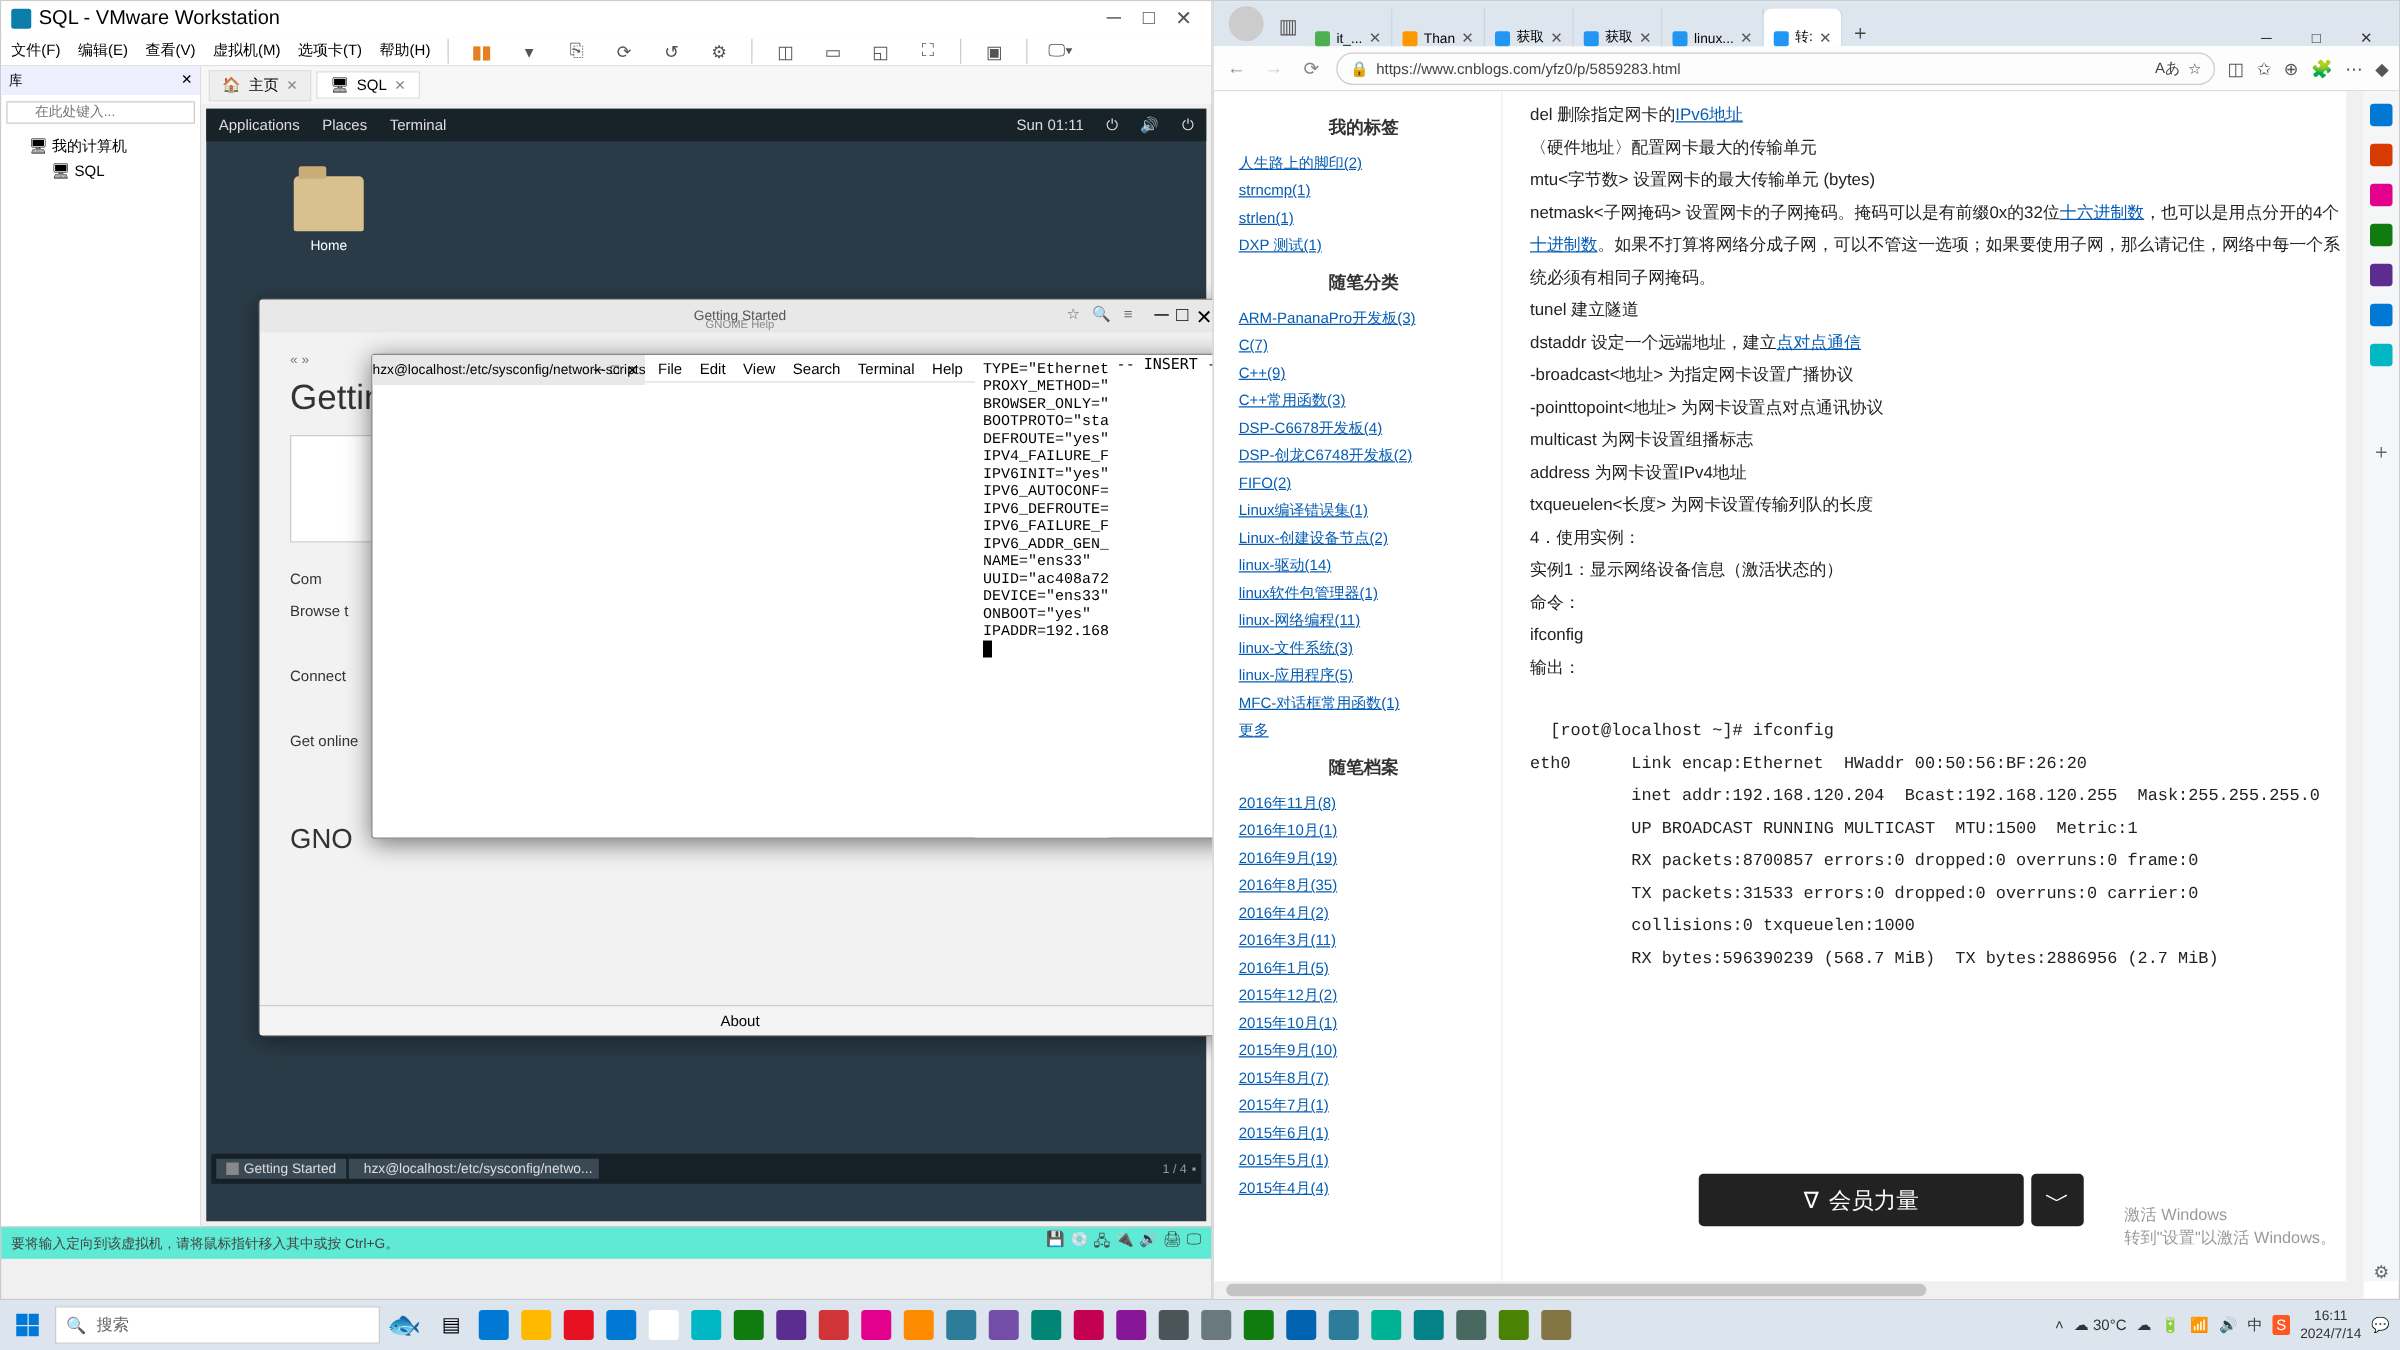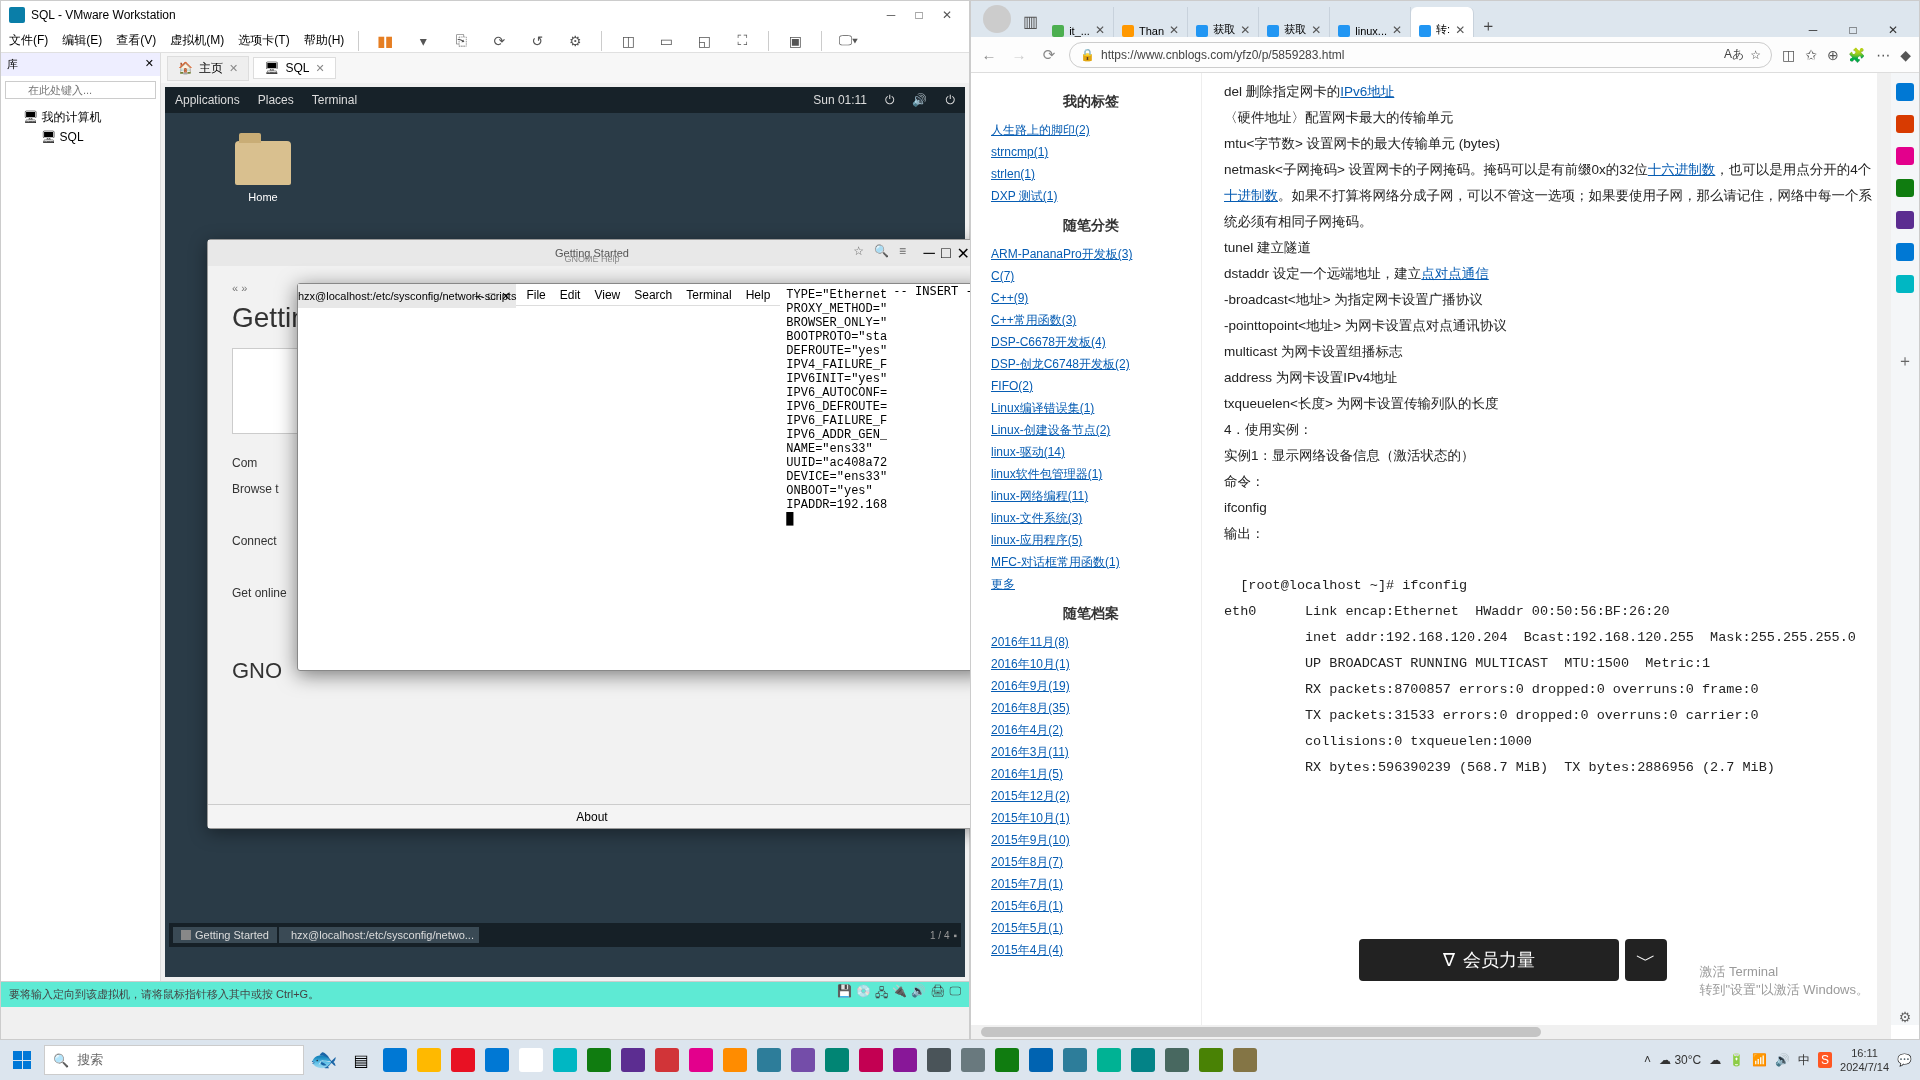--- a/index.html
+++ b/index.html
@@ -1,20 +1,20 @@
 <!DOCTYPE html>
 <html><head>
 <meta charset="utf-8">
 <style>
 * { margin: 0; padding: 0; box-sizing: border-box; font-family: "Microsoft YaHei", "Segoe UI", Tahoma, sans-serif; }
 body { width: 1920px; height: 1080px; overflow: hidden; background: #f0f0f0; position: relative; }
 
 
 .vmware { position: absolute; left: 0; top: 0; width: 970px; height: 1040px; background: #f0f0f0; border: 1px solid #ccc; }
-.vm-titlebar { height: 28px; background: #fff; display: flex; align-items: center; padding: 0 8px; font-size: 12px; }
+.vm-titlebar { height: 28px; background: #fff; display: flex; align-items: center; padding: 0 8px; font-size: 16px; }
 .vm-icon { width: 16px; height: 16px; background: #0a7ea8; margin-right: 6px; border-radius: 2px; }
 .vm-titlebar .spacer { flex: 1; }
 .wb { width: 28px; text-align: center; cursor: pointer; color: #555; }
 .vm-menubar { height: 24px; display: flex; padding: 0 8px; font-size: 12px; background: #fff; align-items: center; gap: 14px; border-bottom: 1px solid #e0e0e0; }
 .tb-btn { width: 24px; height: 24px; border: 1px solid transparent; display: flex; align-items: center; justify-content: center; font-size: 14px; color: #555; }
 .tb-sep { width: 1px; height: 20px; background: #ccc; }
 .pause-btn { color: #e67e22; font-weight: bold; }
 
 .vm-body { display: flex; height: calc(100% - 110px); }
 .vm-side { width: 160px; background: #fff; border-right: 1px solid #ddd; }
@@ -445,21 +445,21 @@
     <div style="font-size:14px;color:#666">⚙</div>
   </div>
   <div class="scroll-v"></div>
   <div class="scroll-h">
       <div class="scroll-thumb-h"></div>
     </div>
 
   <div class="overlay-banner">∇ <span>会员力量</span></div>
   <div class="overlay-chev">﹀</div>
   <div class="activate">
-    <div>激活 Terminal</div>
+    <div>激活 Windows</div>
     <div>转到"设置"以激活 Windows。</div>
   </div>
 </div>
 
 <div class="win-tb">
   <div class="win-start">
     <div class="win-logo">
         <div></div>
         <div></div>
         <div></div>

